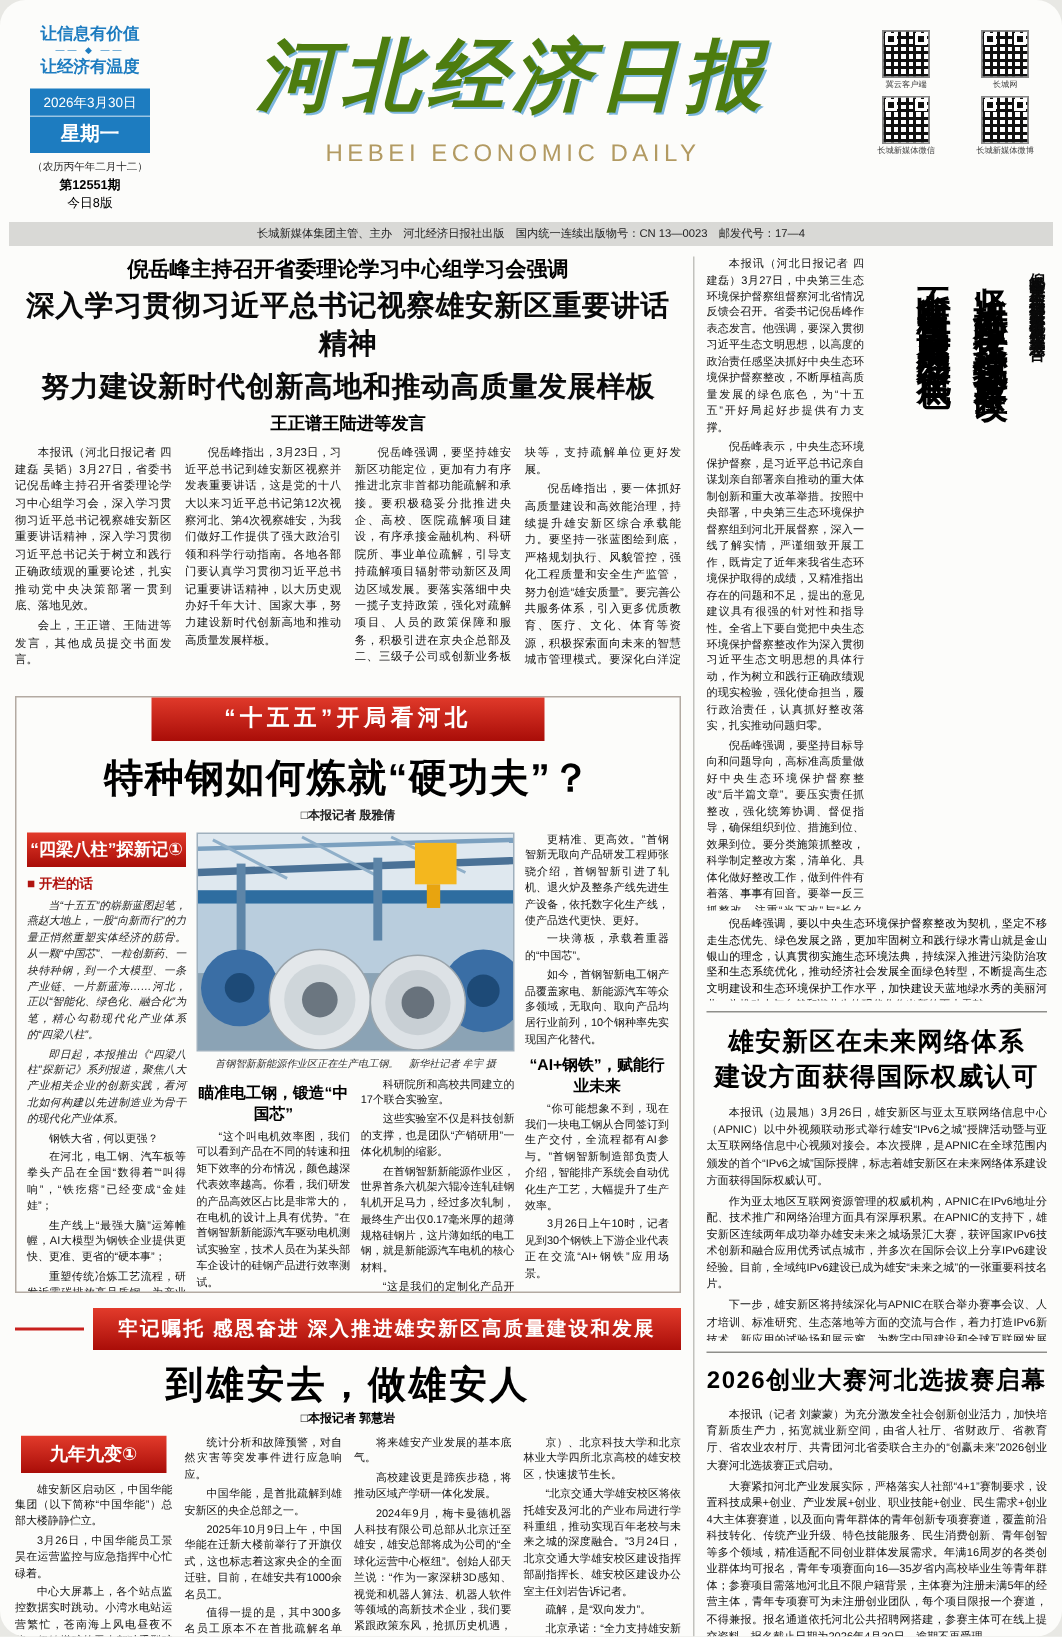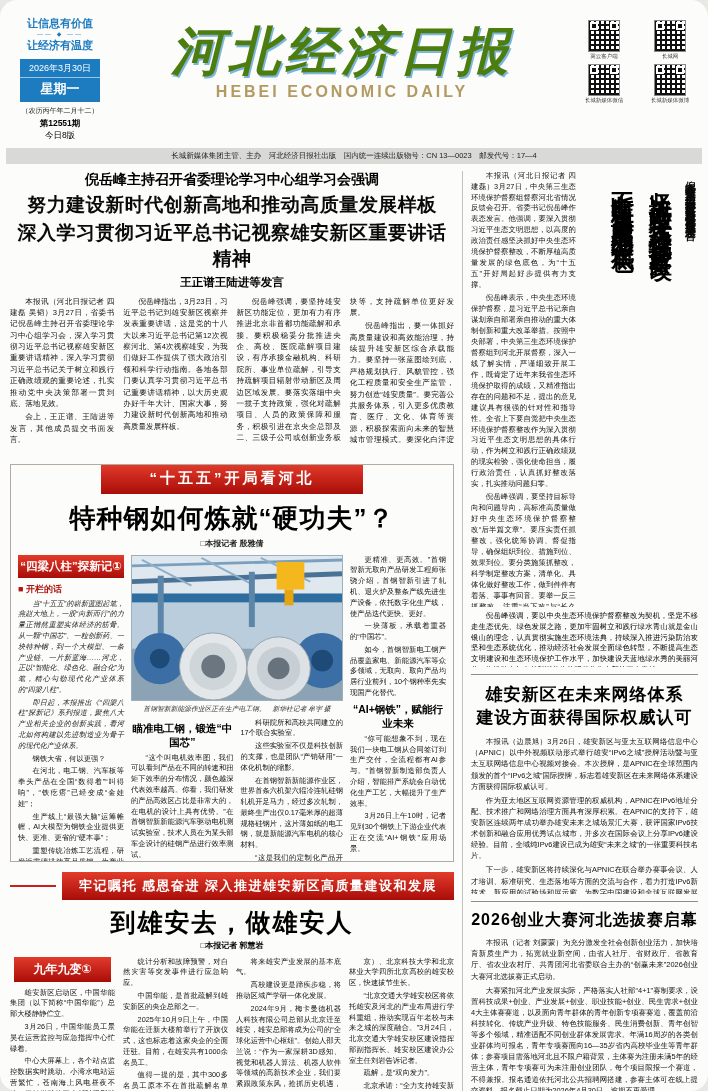--- a/index.html
+++ b/index.html
@@ -13,21 +13,21 @@
   .slogan { color:#1d7cc0; font-weight:bold; font-size:11px; text-align:center; line-height:1.3; }
   .slogan-div { color:#1d7cc0; font-size:6px; text-align:center; letter-spacing:2px; line-height:1; margin:1px 0; }
   .date-box { background:#1d7cc0; color:#fff; text-align:center; margin:6px 6px 4px; padding:3px 0 4px; }
   .date-line { font-size:9px; }
   .week { font-size:13px; font-weight:bold; margin-top:2px; padding-top:2px; border-top:1px solid rgba(255,255,255,.55); }
   .lunar { font-size:7px; text-align:center; color:#222; }
   .issue { font-size:8.5px; text-align:center; font-weight:bold; margin-top:2px; }
   .pages { font-size:8.5px; text-align:center; }
   .mast-center { flex:1; text-align:center; padding-top:6px; }
   .paper-title { font-size:52px; font-weight:900; font-style:italic; color:#4d7c0f; letter-spacing:5px; line-height:1.15; text-shadow:1.5px 1.5px 0 #7cb6dd; }
-  .paper-title-en { color:#b29a62; font-weight:bold; font-size:16px; letter-spacing:3px; margin-top:1px; }
+  .paper-title-en { color:#b29a62; font-weight:normal; font-size:16px; letter-spacing:3px; margin-top:12px; }
   .mast-right { width:118px; flex:none; display:flex; flex-wrap:wrap; justify-content:space-between; align-content:flex-start; padding-top:4px; }
   .qr-cell { width:52px; text-align:center; margin-bottom:4px; }
   .qr { width:32px; height:32px; margin:0 auto 1px; background-color:#fff;
         background-image:repeating-linear-gradient(0deg,#111 0 2px,transparent 2px 5px),
                          repeating-linear-gradient(90deg,#111 0 2px,transparent 2px 5px);
         border:1px solid #888; position:relative; }
   .qr::before, .qr::after { content:""; position:absolute; width:8px; height:8px; background:#111; box-shadow:inset 0 0 0 2px #fff, inset 0 0 0 4px #111; }
   .qr::before { left:1px; top:1px; } .qr::after { right:1px; top:1px; }
   .qr-label { font-size:5.5px; color:#444; white-space:nowrap; }
   .pub-bar { margin:6px 6px 0; background:#d9d9d6; color:#222; text-align:center; font-size:7.5px; padding:3px 0; }
@@ -133,22 +133,22 @@
     </div>
   </div>
   <div class="pub-bar">长城新媒体集团主管、主办　河北经济日报社出版　国内统一连续出版物号：CN 13—0023　邮发代号：17—4</div>
 
   <div class="content">
 
     <div class="col-main">
 
       <div>
         <div class="lead-kicker">倪岳峰主持召开省委理论学习中心组学习会强调</div>
+        <div class="lead-head">深入学习贯彻习近平总书记视察雄安新区重要讲话精神</div>
         <div class="lead-head">努力建设新时代创新高地和推动高质量发展样板</div>
-        <div class="lead-head">深入学习贯彻习近平总书记视察雄安新区重要讲话精神</div>
         <div class="lead-by">王正谱王陆进等发言</div>
         <div class="lead-body">
             <p>本报讯（河北日报记者 四建磊 吴韬）3月27日，省委书记倪岳峰主持召开省委理论学习中心组学习会，深入学习贯彻习近平总书记视察雄安新区重要讲话精神，深入学习贯彻习近平总书记关于树立和践行正确政绩观的重要论述，扎实推动党中央决策部署一贯到底、落地见效。</p>
             <p>会上，王正谱、王陆进等发言，其他成员提交书面发言。</p>
             <p>倪岳峰指出，3月23日，习近平总书记到雄安新区视察并发表重要讲话，这是党的十八大以来习近平总书记第12次视察河北、第4次视察雄安，为我们做好工作提供了强大政治引领和科学行动指南。各地各部门要认真学习贯彻习近平总书记重要讲话精神，以大历史观办好千年大计、国家大事，努力建设新时代创新高地和推动高质量发展样板。</p>
             <p>倪岳峰强调，要坚持雄安新区功能定位，更加有力有序推进北京非首都功能疏解和承接。要积极稳妥分批推进央企、高校、医院疏解项目建设，有序承接金融机构、科研院所、事业单位疏解，引导支持疏解项目辐射带动新区及周边区域发展。要落实落细中央一揽子支持政策，强化对疏解项目、人员的政策保障和服务，积极引进在京央企总部及二、三级子公司或创新业务板块等，支持疏解单位更好发展。</p>
             <p>倪岳峰指出，要一体抓好高质量建设和高效能治理，持续提升雄安新区综合承载能力。要坚持一张蓝图绘到底，严格规划执行、风貌管控，强化工程质量和安全生产监管，努力创造“雄安质量”。要完善公共服务体系，引入更多优质教育、医疗、文化、体育等资源，积极探索面向未来的智慧城市管理模式。要深化白洋淀全流域治理，加强“千年秀林”建设管护，建设天蓝、地绿、水清的美丽雄安。</p>
           </div>
       </div>
 

